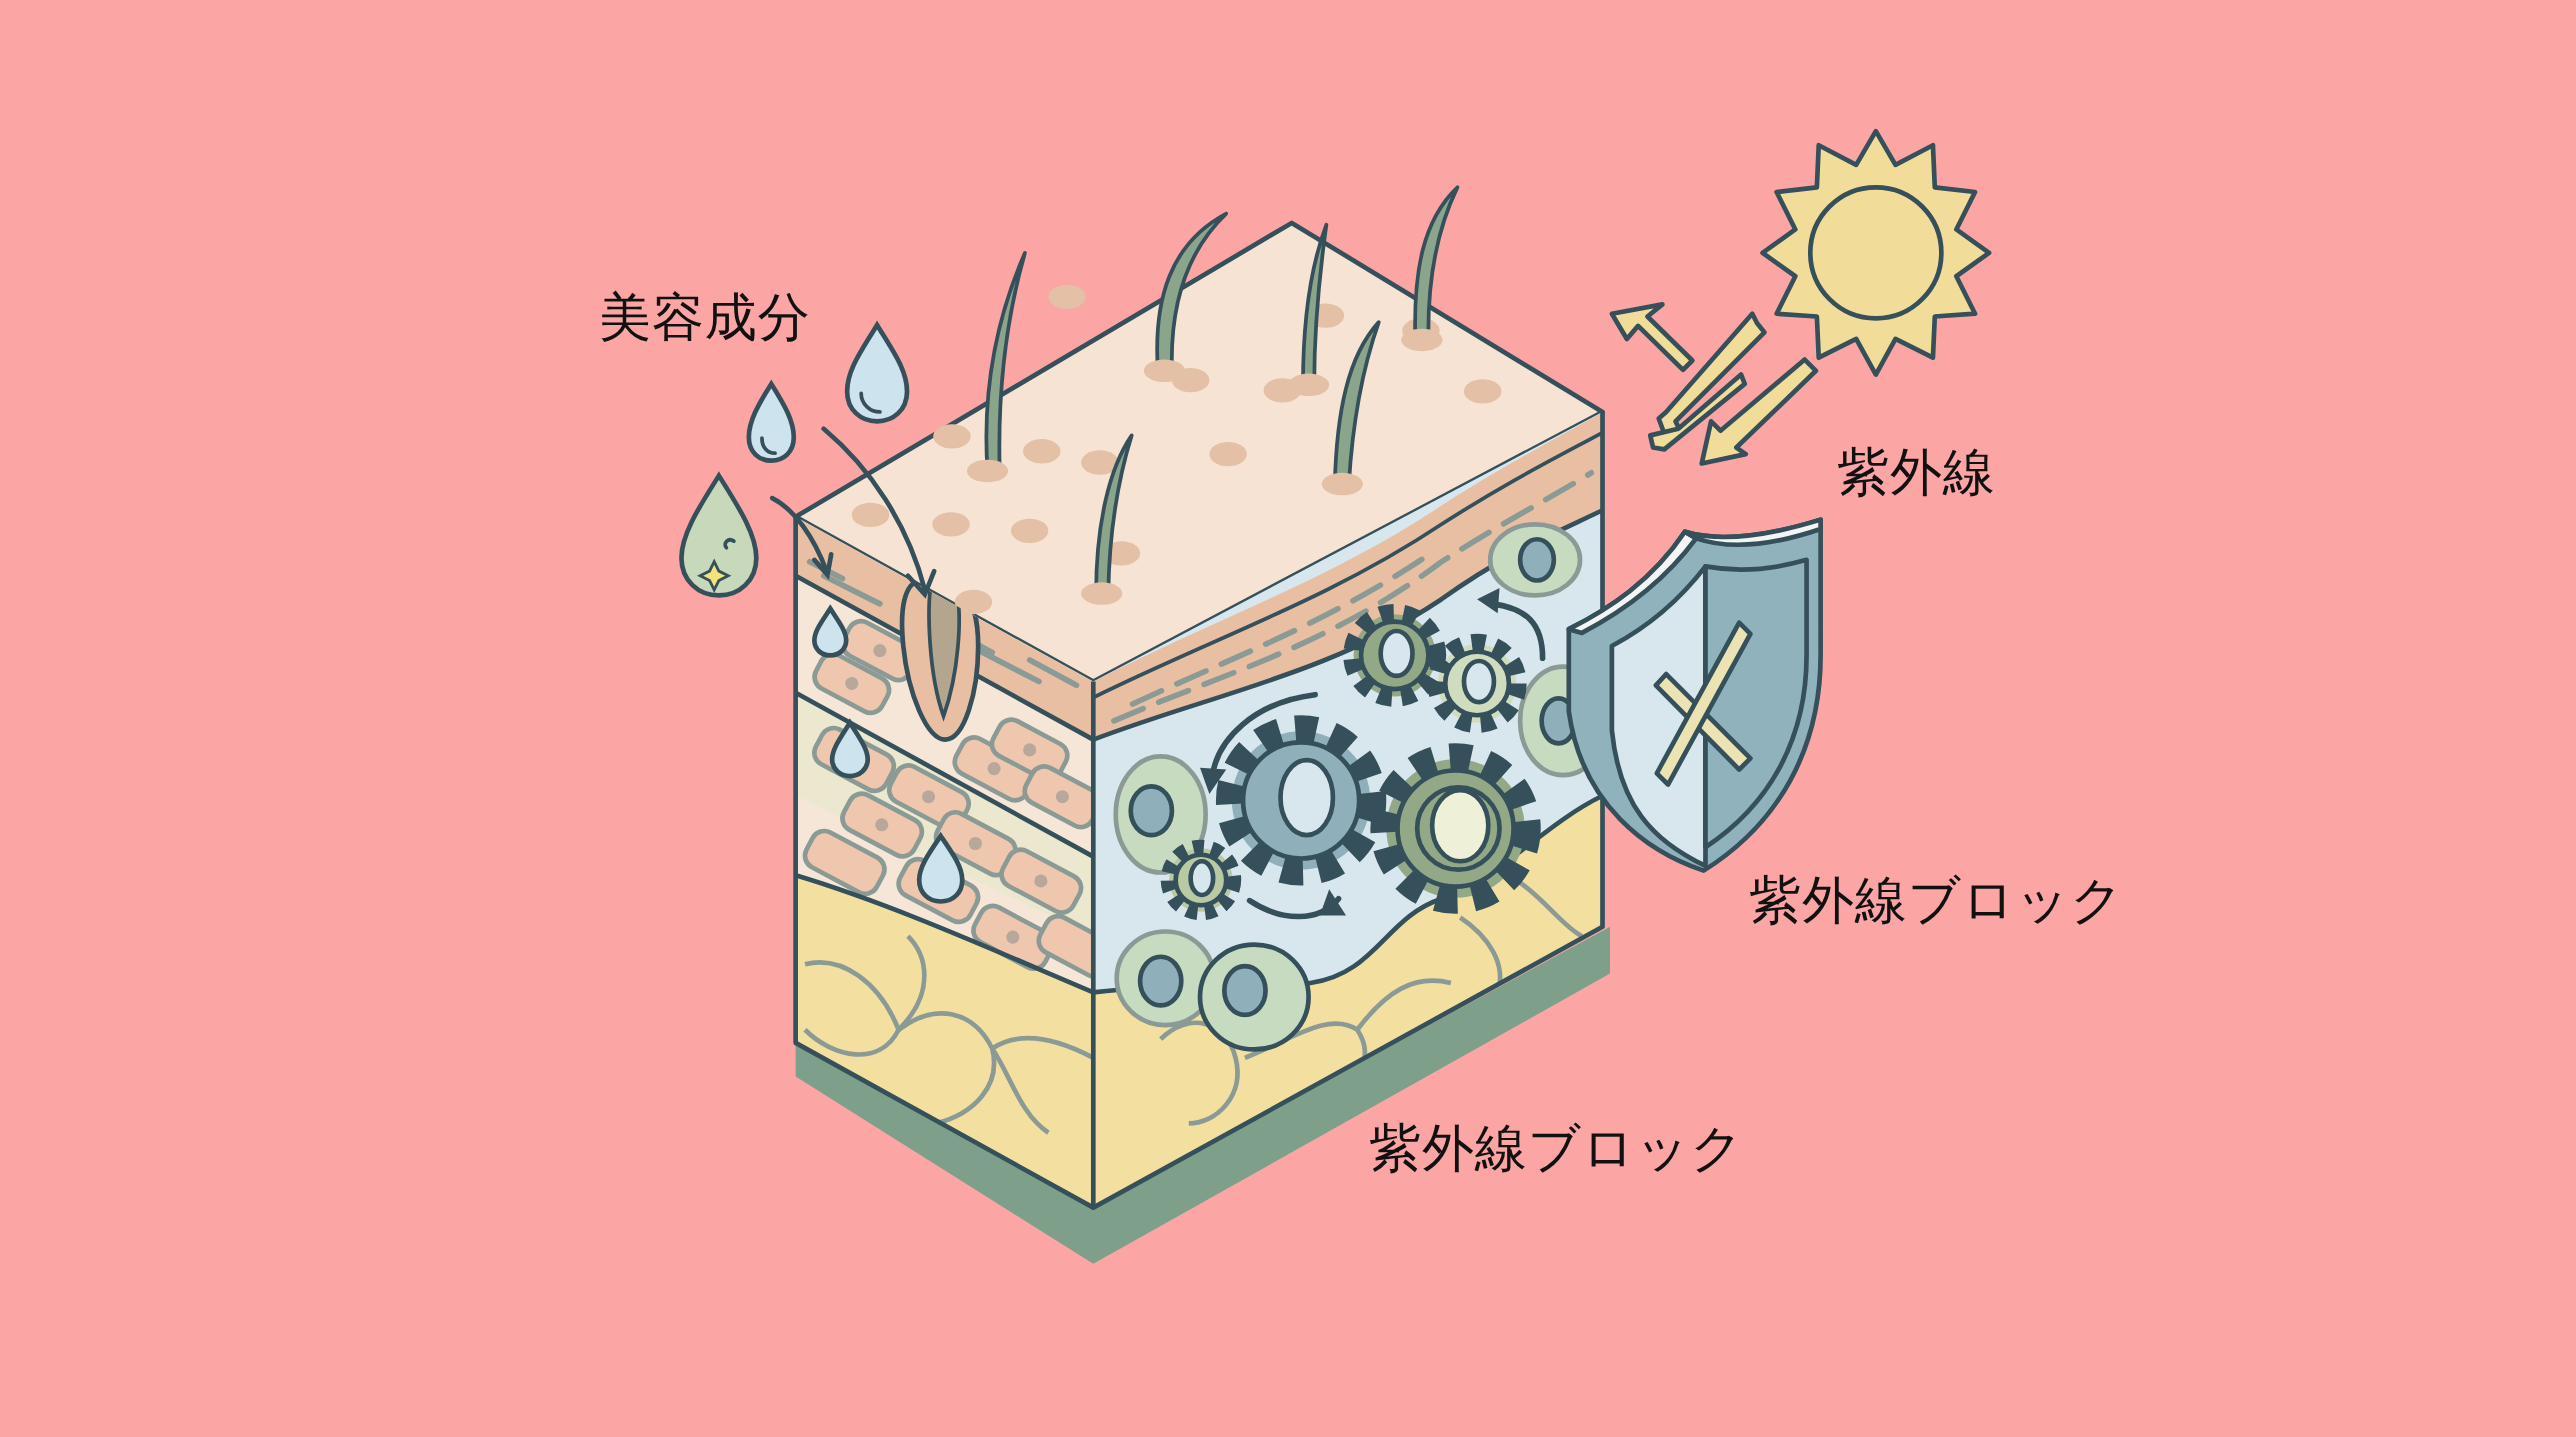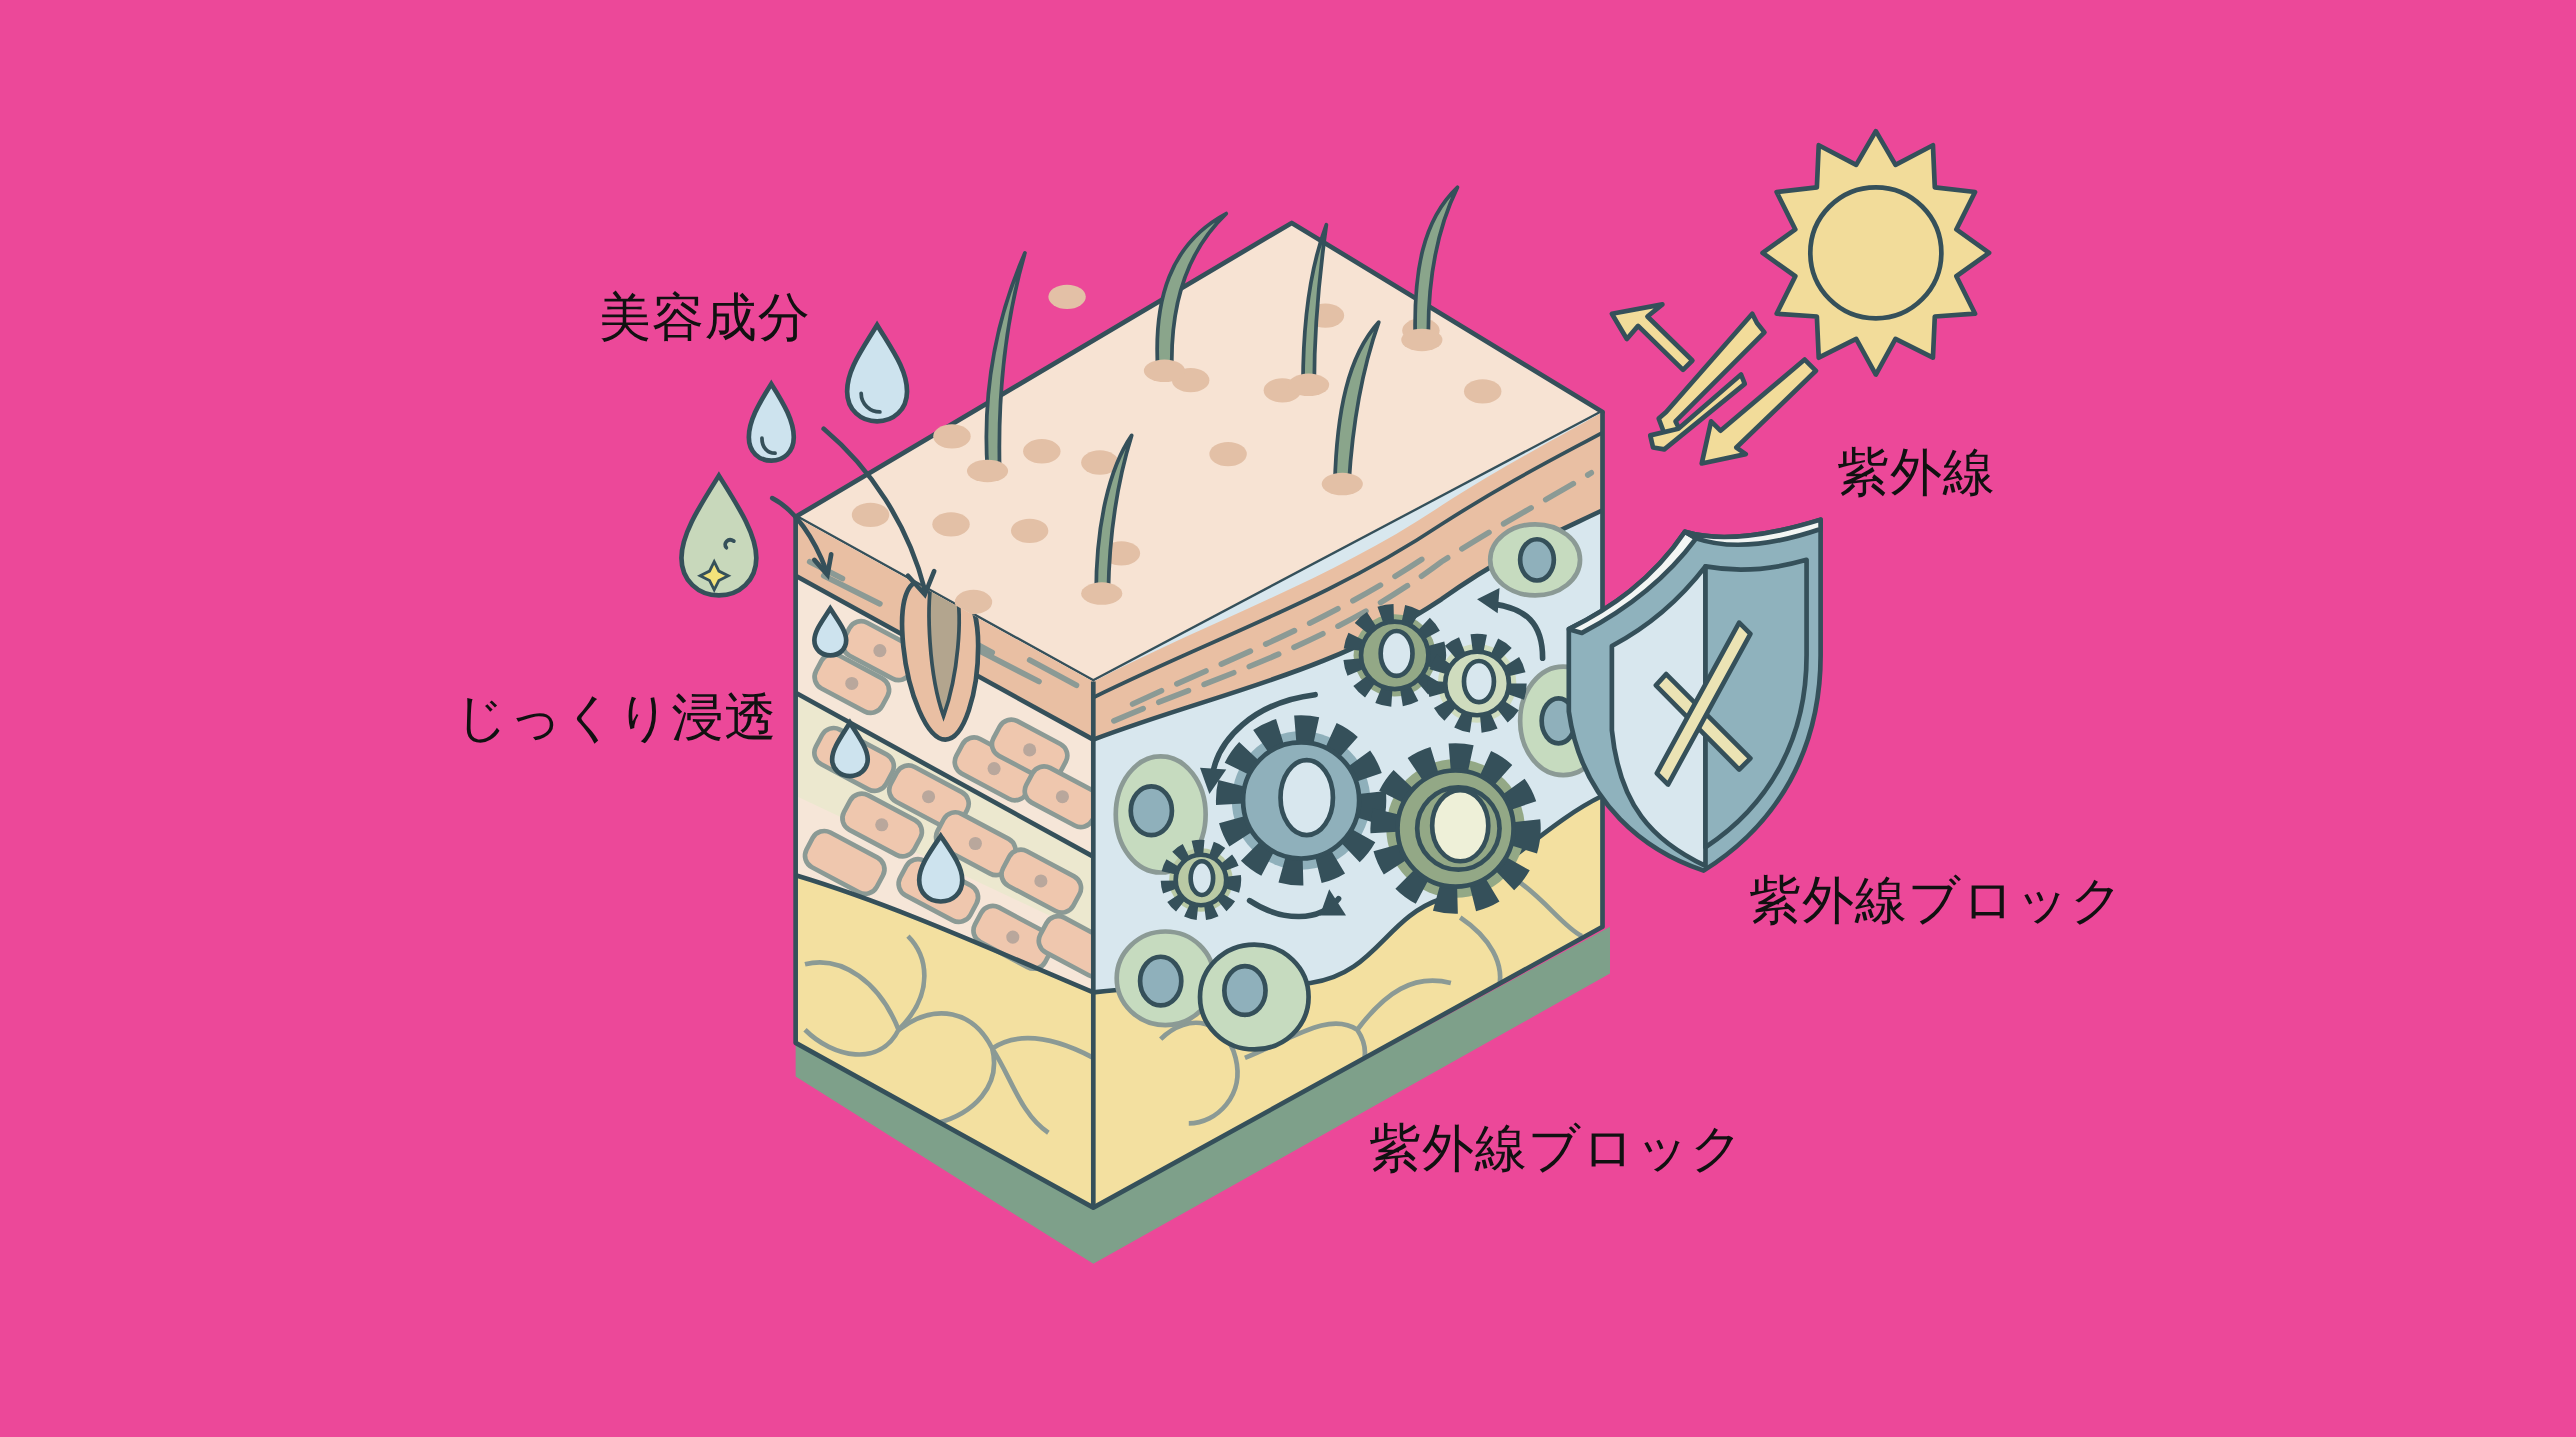--- a/index.html
+++ b/index.html
@@ -1,17 +1,17 @@
 <!DOCTYPE html>
 <html style="font-size:15px"><head>
 <meta charset="utf-8">
 <style>
   html, body { margin:0; padding:0; }
   body { width:2576px; height:1438px; overflow:hidden; background:#a2b9a3; font-family:"DejaVu Sans","Liberation Sans",sans-serif; }
-  #stage { position:relative; width:2576px; height:1438px; background:#ec4899; }
+  #stage { position:relative; width:2576px; height:1438px; background:#fca5a5; }
   svg.art { position:absolute; left:0; top:0; }
   .label { position:absolute; color:#111; font-weight:400; white-space:nowrap; letter-spacing:0.9px; font-family:"DejaVu Sans","Liberation Sans",sans-serif; }
   #lbl-ingredients { left:599px; top:283px; font-size:52px; }
   #lbl-penetration { left:455px; top:683px; font-size:52px; }
   #lbl-uv { left:1837px; top:438px; font-size:52px; }
   #lbl-uvblock { left:1749px; top:866px; font-size:52px; }
   #lbl-repair { left:1369px; top:1109px; font-size:52px; line-height:79px; text-align:left; }
 </style>
 </head>
 <body>
@@ -254,21 +254,20 @@
     <path d="M1722,690 C1760,670 1795,640 1822,605 L1822,925 C1765,898 1730,860 1722,780 Z" fill="#d8e7ee"></path>
     <path d="M1822,605 C1860,612 1895,608 1930,598 L1930,700 C1930,790 1890,860 1822,905 Z" fill="#8fb2bd"></path>
     <g>
       <polygon points="1769,732 1780,720 1870,810 1858,822" fill="#ebe3b4"></polygon>
       <polygon points="1858,665 1870,677 1782,838 1770,826" fill="#ebe3b4"></polygon>
     </g>
   </g>
 </svg>
 
 <div id="lbl-ingredients" class="label">美容成分</div>
-<div id="lbl-penetration" class="label">じっくり浸透</div>
 <div id="lbl-uv" class="label">紫外線</div>
 <div id="lbl-uvblock" class="label">紫外線ブロック</div>
 <div id="lbl-repair" class="label">
   <div>紫外線ブロック</div>
 </div>
 
 </div>
 
 
 </body></html>

